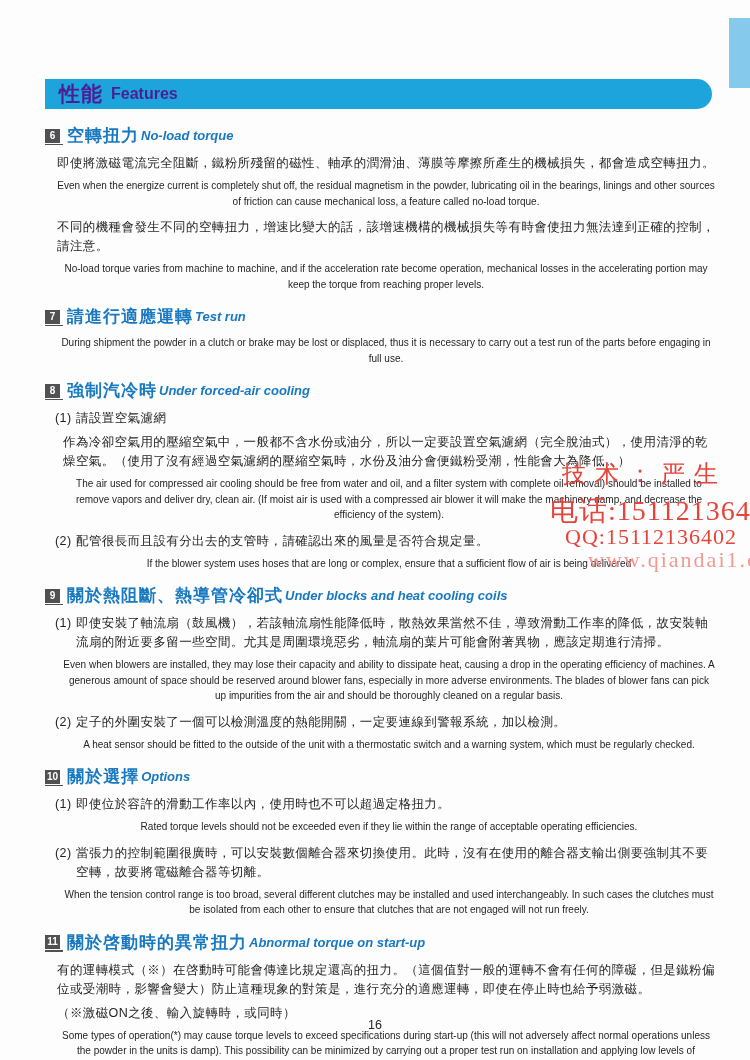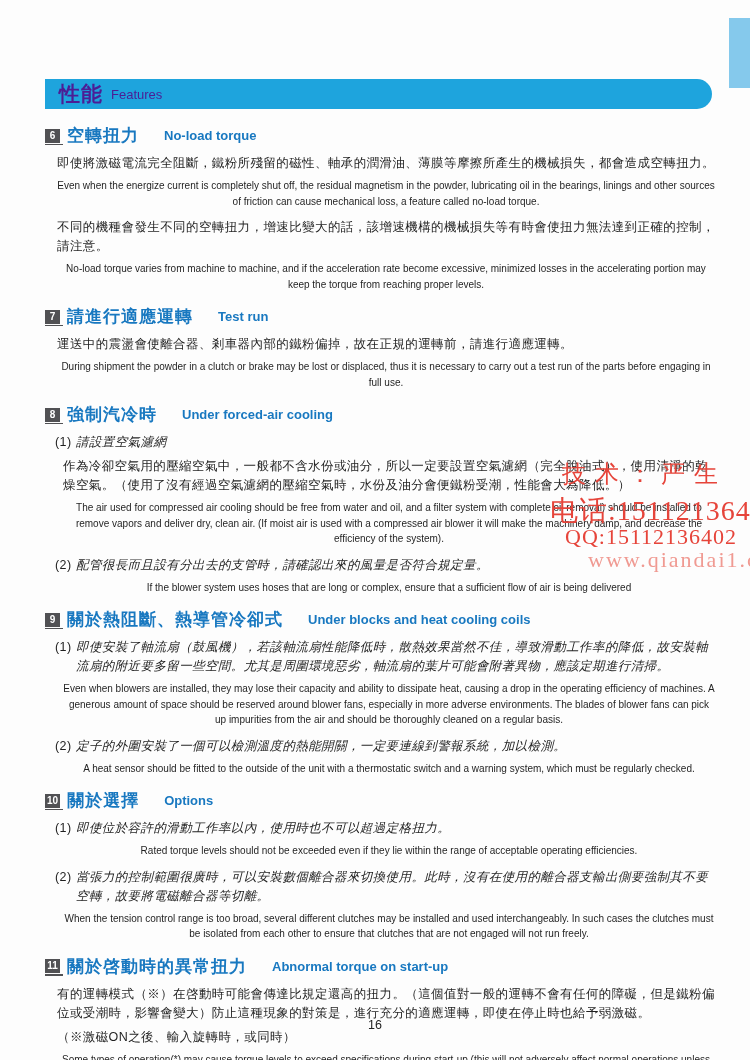--- a/index.html
+++ b/index.html
@@ -15,42 +15,42 @@
   .edge-tab{position:absolute;right:0;top:18px;width:21px;height:70px;background:var(--tab_blue,#85c9ec);}
   
   .hdr{
     position:absolute;left:45px;top:79px;width:667px;height:30px;
     background:var(--header_blue,#1ea4dd);
     border-radius:0 16px 16px 0;
     display:flex;align-items:center;
     box-sizing:border-box;padding-left:14px;color:#4c1d95;
   }
   .hdr .h-cjk{font-size:21px;font-weight:bold;letter-spacing:1px;}
-  .hdr .h-en{font-size:13px;font-weight:normal;margin-left:8px;}
+  .hdr .h-en{font-size:16px;font-weight:bold;margin-left:8px;}
   
   .content{position:absolute;left:45px;top:124px;width:670px;}
   .sec{margin-bottom:13px;}
   .sec-head{display:flex;align-items:center;margin-bottom:7px;}
   .badge{
     position:relative;background:var(--badge_gray,#515154);color:#fff;
     font-size:10px;font-weight:bold;line-height:12px;
     min-width:11px;text-align:center;padding:1px 2px;margin-right:7px;
   }
   .badge::after{content:'';position:absolute;left:0;right:-3px;bottom:-2.5px;height:1.5px;background:var(--badge_gray,#515154);}
   .t-cjk{font-size:17px;font-weight:bold;color:var(--heading_blue,#1878c0);letter-spacing:1px;}
-  .t-en{font-size:13px;font-weight:bold;color:var(--heading_blue,#1878c0);margin-left:25px;}
+  .t-en{font-size:13px;font-weight:bold;color:var(--heading_blue,#1878c0);margin-left:2px;font-style:italic;}
   .sec-body{padding-left:10px;}
   .blk{margin-bottom:9px;}
   .blk.cjk{font-size:12.5px;line-height:19px;letter-spacing:0.4px;margin-bottom:5px;}
   .blk.en{font-size:10px;line-height:15.5px;margin-bottom:9px;text-align:center;}
   .blk.p{margin-left:2px;}
   .blk.sub{margin-left:8px;}
   .item{display:flex;margin-bottom:5px;}
   .item .marker{flex:0 0 21px;}
-  .item .itxt{flex:1;font-style:italic;}
+  .item .itxt{flex:1;}
   
   .wm{position:absolute;z-index:5;pointer-events:none;font-family:"Liberation Serif", serif;white-space:nowrap;}
   .wm-name {left:562px;top:458px;font-size:24px;letter-spacing:9px;color:var(--watermark_red,#e6443a);}
   .wm-phone{left:550px;top:492px;font-size:28px;letter-spacing:1px;color:var(--watermark_red,#e6443a);}
   .wm-qq   {left:565px;top:524px;font-size:22px;letter-spacing:1px;color:var(--watermark_red,#e6443a);}
   .wm-site {left:588px;top:547px;font-size:22px;letter-spacing:2px;color:var(--watermark_pink,#f09a92);}
   
   .pageno{position:absolute;left:0;right:0;top:1018px;text-align:center;font-size:12.5px;color:#222;}
 </style>
 </head>
@@ -68,31 +68,30 @@
       <section class="sec">
         <div class="sec-head">
           <span class="badge">6</span>
           <span class="t-cjk">空轉扭力</span>
           <span class="t-en">No-load torque</span>
         </div>
         <div class="sec-body">
           <div class="blk p cjk">即使將激磁電流完全阻斷，鐵粉所殘留的磁性、軸承的潤滑油、薄膜等摩擦所產生的機械損失，都會造成空轉扭力。</div>
           <div class="blk p en">Even when the energize current is completely shut off, the residual magnetism in the powder, lubricating oil in the bearings, linings and other sources of friction can cause mechanical loss, a feature called no-load torque.</div>
           <div class="blk p cjk">不同的機種會發生不同的空轉扭力，增速比變大的話，該增速機構的機械損失等有時會使扭力無法達到正確的控制，請注意。</div>
-          <div class="blk p en">No-load torque varies from machine to machine, and if the acceleration rate become excessive, minimized losses in the accelerating portion may keep the torque from reaching proper levels.</div>
+          <div class="blk p en">No-load torque varies from machine to machine, and if the acceleration rate become operation, mechanical losses in the accelerating portion may keep the torque from reaching proper levels.</div>
         </div>
       </section>
       <section class="sec">
         <div class="sec-head">
           <span class="badge">7</span>
           <span class="t-cjk">請進行適應運轉</span>
           <span class="t-en">Test run</span>
         </div>
         <div class="sec-body">
-          <div class="blk p cjk">運送中的震盪會使離合器、剎車器內部的鐵粉偏掉，故在正規的運轉前，請進行適應運轉。</div>
           <div class="blk p en">During shipment the powder in a clutch or brake may be lost or displaced, thus it is necessary to carry out a test run of the parts before engaging in full use.</div>
         </div>
       </section>
       <section class="sec">
         <div class="sec-head">
           <span class="badge">8</span>
           <span class="t-cjk">強制汽冷時</span>
           <span class="t-en">Under forced-air cooling</span>
         </div>
         <div class="sec-body">

